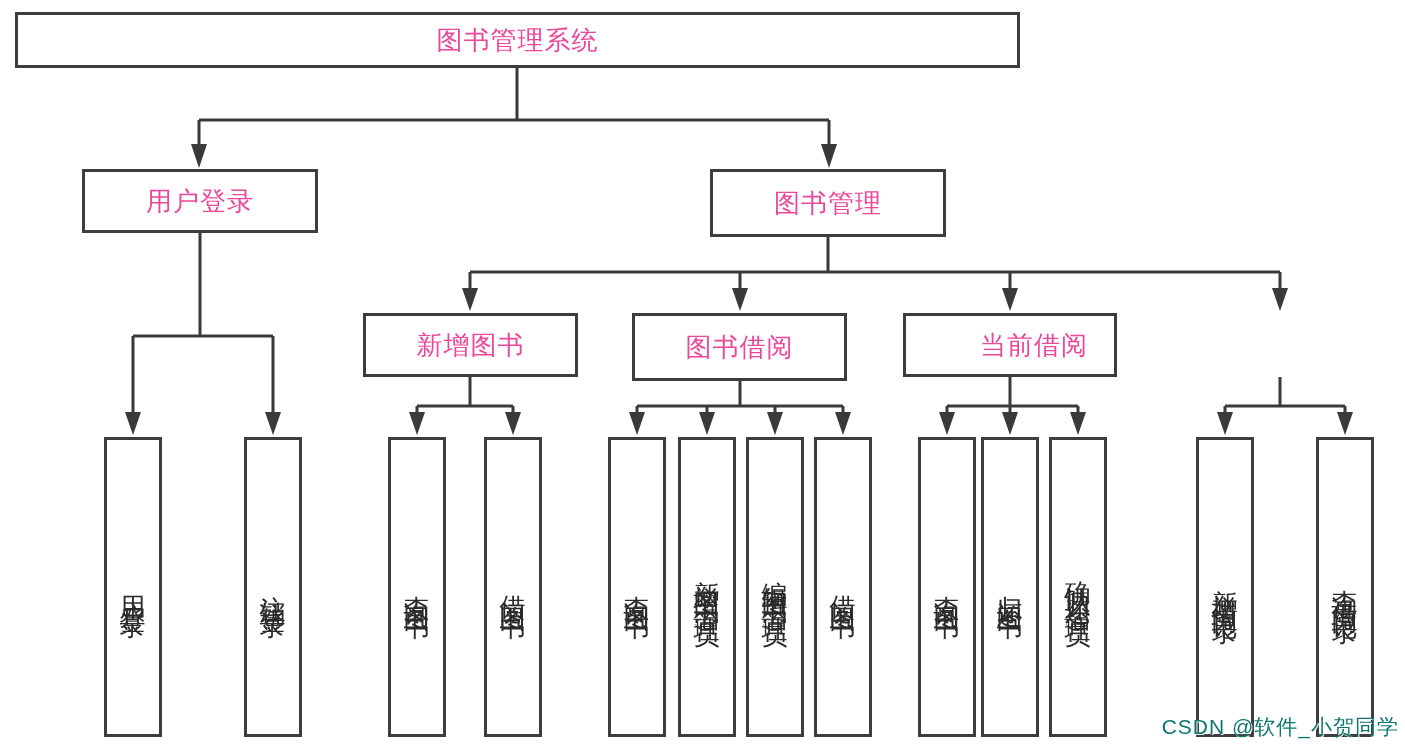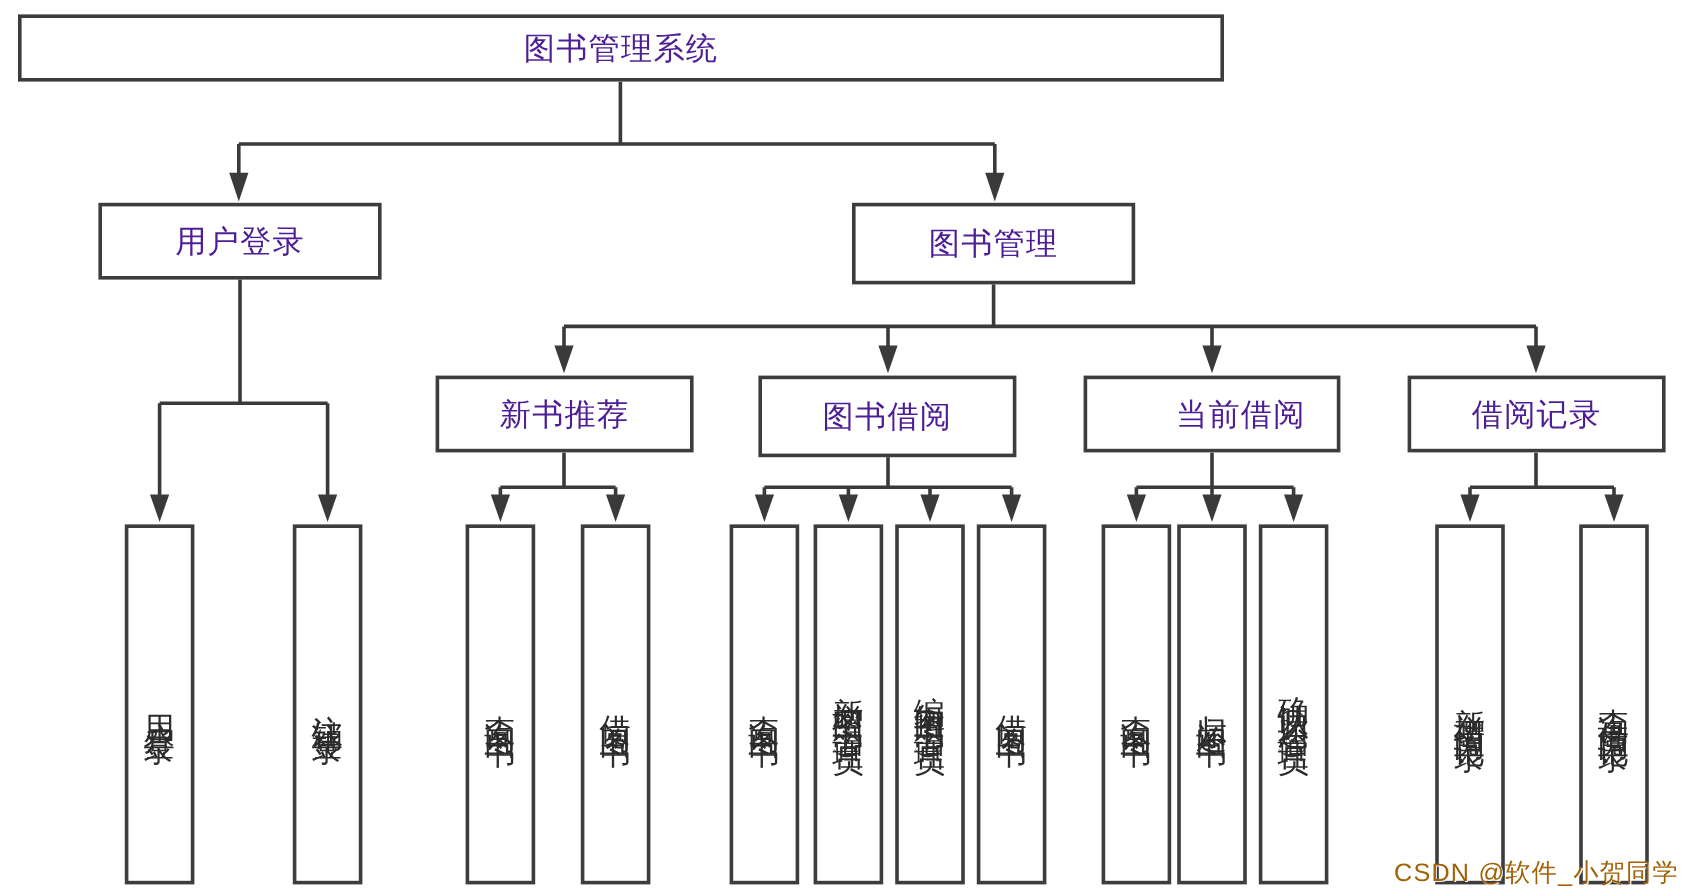--- a/index.html
+++ b/index.html
@@ -25,21 +25,21 @@
   .hbox {
     position: absolute;
     box-sizing: border-box;
     background: #ffffff;
     border: 3px solid #3d3d3d;
     display: flex;
     align-items: center;
     justify-content: center;
     font-size: 26px;
     letter-spacing: 1px;
-    color: #4c1d95;
+    color: #ec4899;
     z-index: 2;
     white-space: nowrap;
   }
   .vbox {
     position: absolute;
     box-sizing: border-box;
     background: #ffffff;
     border: 3px solid #3d3d3d;
     display: flex;
     align-items: center;
@@ -78,21 +78,21 @@
   .v10 { left: 981px; }
   .v11 { left: 1049px; }
   .v12 { left: 1196px; }
   .v13 { left: 1316px; }
   .watermark {
     position: absolute;
     right: 6px;
     bottom: 6px;
     font-size: 21px;
     letter-spacing: 1px;
-    color: #a16207;
+    color: #0f766e;
     text-shadow: 1px 1px 0 rgba(255,255,255,0.9);
     z-index: 5;
     white-space: nowrap;
   }
 </style>
 </head>
 <body>
 
 <div id="canvas">
 
@@ -148,31 +148,28 @@
   </div>
 
   <div class="hbox b-user-login">
     <span>用户登录</span>
   </div>
   <div class="hbox b-book-mgmt">
     <span>图书管理</span>
   </div>
 
   <div class="hbox b-new-rec">
-    <span>新书推荐</span>
+    <span>新增图书</span>
   </div>
   <div class="hbox b-borrow">
     <span>图书借阅</span>
   </div>
   <div class="hbox b-current">
     <span>当前借阅</span>
   </div>
-  <div class="hbox b-records">
-    <span>借阅记录</span>
-  </div>
 
   <div class="vbox v1">
     <span class="vtext">用户登录</span>
   </div>
   <div class="vbox v2">
     <span class="vtext">注销登录</span>
   </div>
   <div class="vbox v3">
     <span class="vtext">查询图书</span>
   </div>

